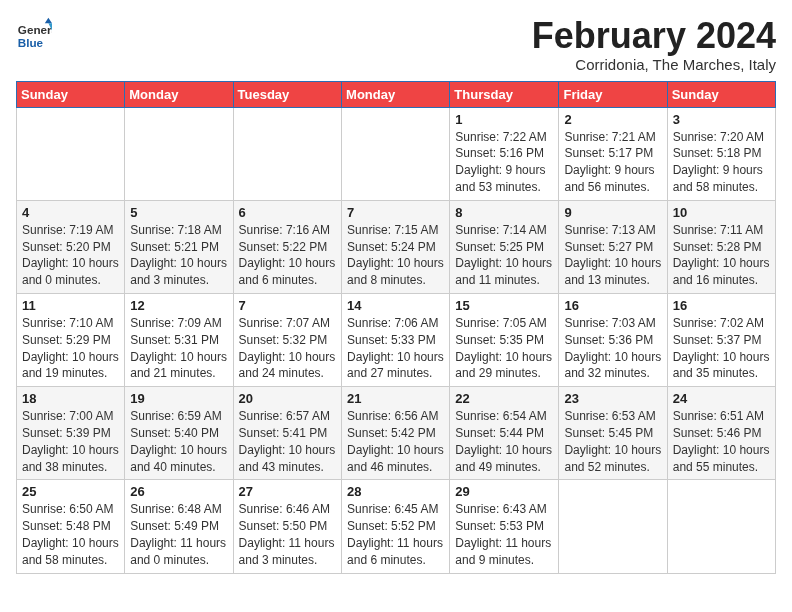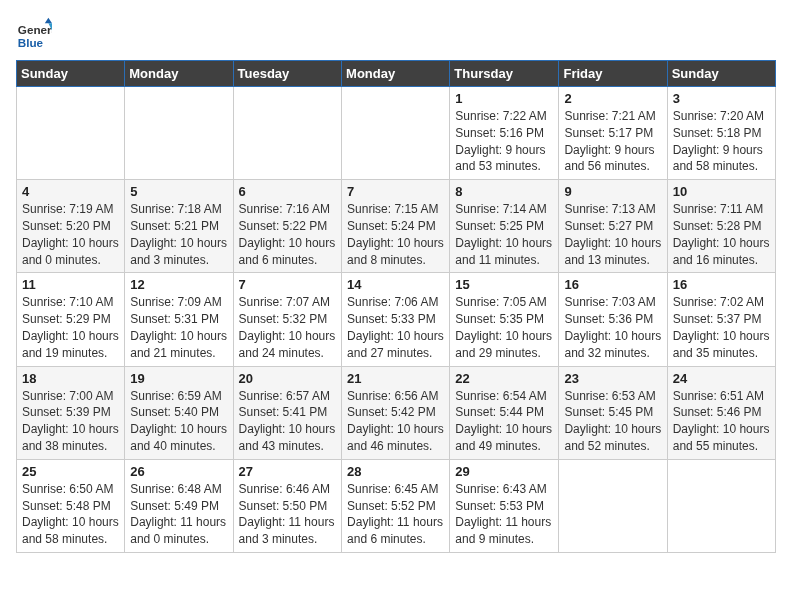--- a/index.html
+++ b/index.html
@@ -41,21 +41,21 @@
     .subtitle {
       font-size: 15px;
       color: #333;
     }
     table {
       width: 100%;
       border-collapse: collapse;
       font-size: 11px;
     }
     thead tr th {
-      background: #404040;
+      background: #ef4444;
       color: #fff;
       padding: 5px 4px;
       text-align: left;
       font-size: 13px;
       font-weight: bold;
       border: 1px solid #2a6db5;
     }
     tbody tr td {
       border: 1px solid #ccc;
       vertical-align: top;
@@ -90,20 +90,24 @@
 
 <div class="header">
   <div class="logo">
     <svg class="logo-icon" viewBox="0 0 40 40">
       <text x="2" y="20" font-size="13" font-weight="bold" fill="#333" font-family="Arial">General</text>
       <text x="2" y="34" font-size="13" font-weight="bold" fill="#1a5fa8" font-family="Arial">Blue</text>
       <polygon points="32,8 40,8 36,2" fill="#1a5fa8"></polygon>
       <polygon points="36,8 40,16 40,8" fill="#3399cc"></polygon>
     </svg>
   </div>
+  <div class="title-block">
+    <div class="main-title">February 2024</div>
+    <div class="subtitle">Corridonia, The Marches, Italy</div>
+  </div>
 </div>
 
 <table>
   <thead>
     <tr>
     <th>Sunday</th>
         <th>Monday</th>
         <th>Tuesday</th>
         <th>Monday</th>
         <th>Thursday</th>

